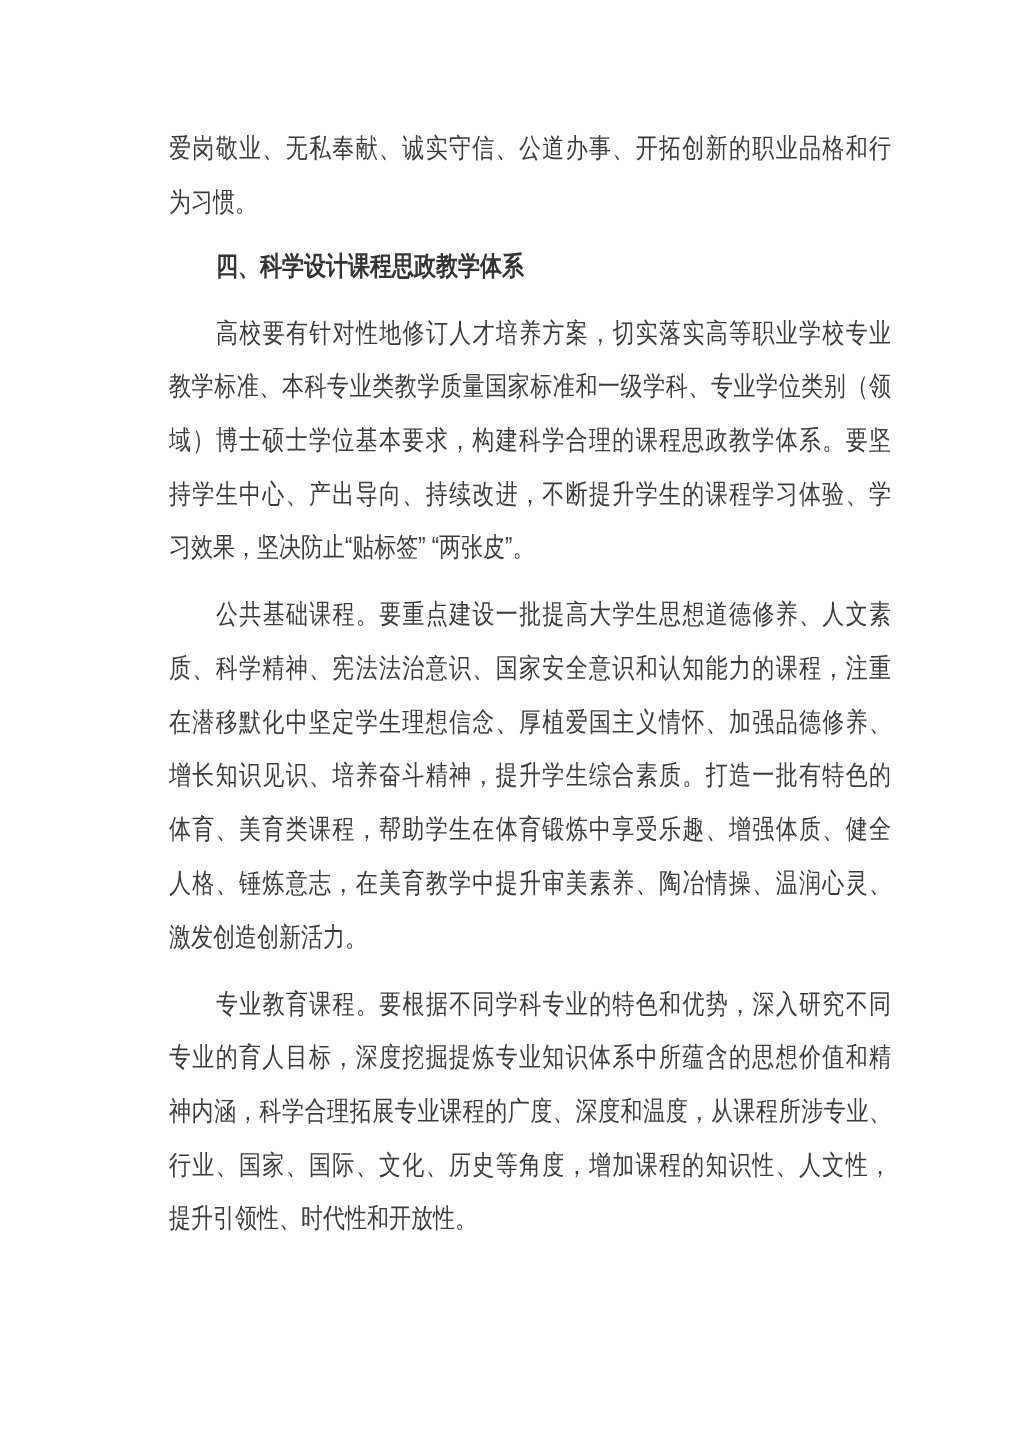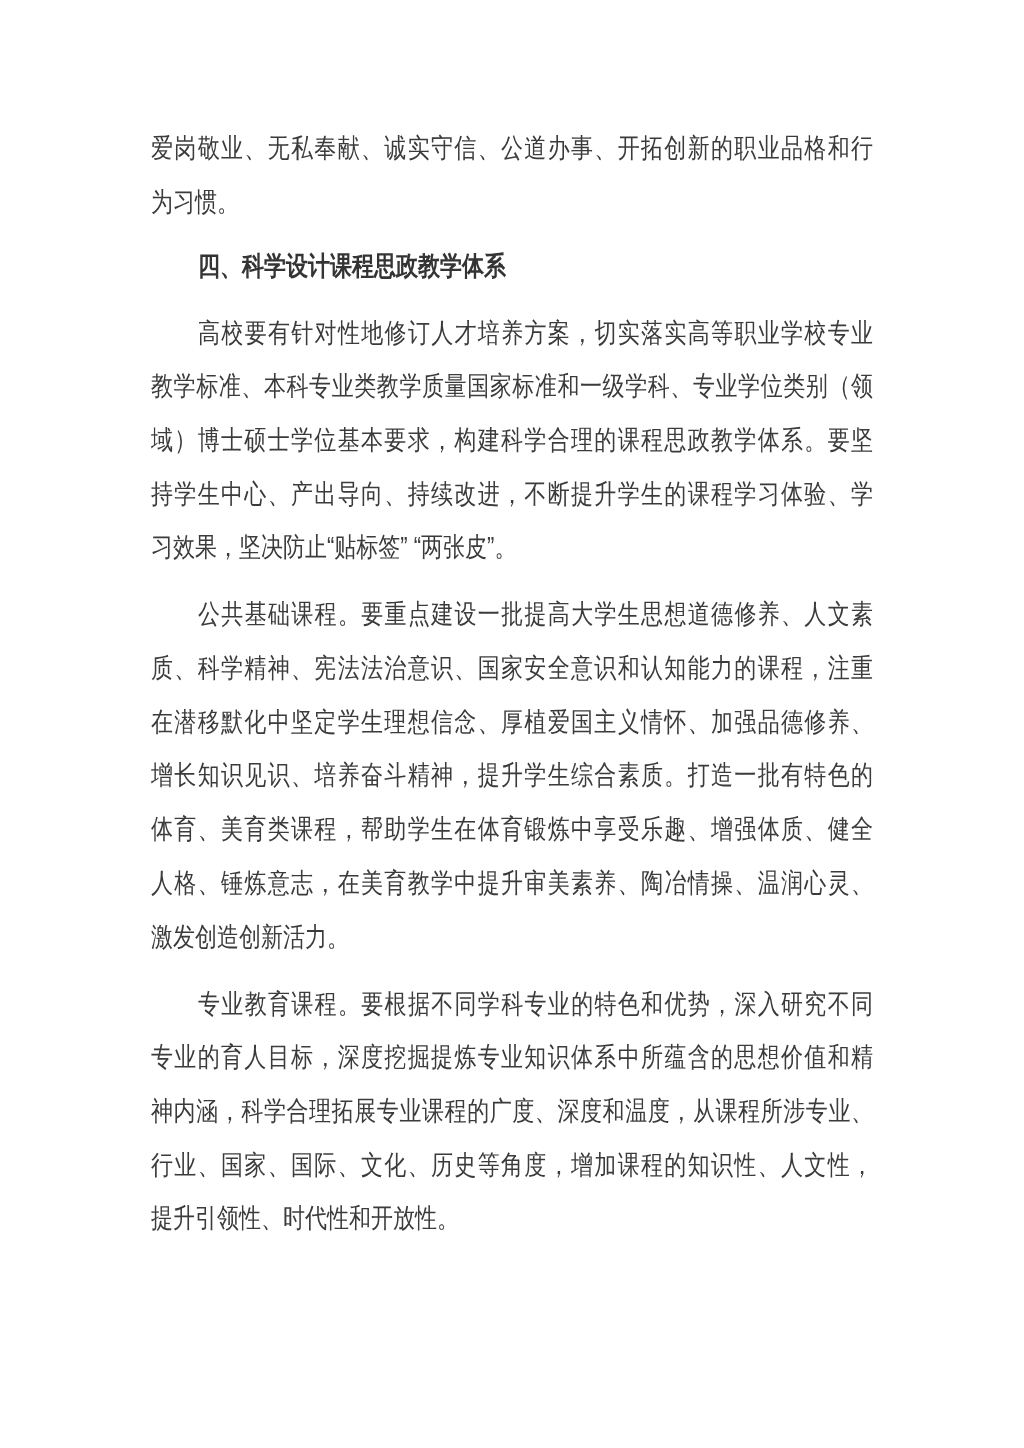--- a/index.html
+++ b/index.html
@@ -10,21 +10,21 @@
   body {
     width: 1024px;
     height: 1448px;
     overflow: hidden;
     font-family: "Liberation Sans", "DejaVu Sans", sans-serif;
     color: #3b3b3b;
   }
   .page {
     position: absolute;
     top: 0;
-    left: 151px;
+    left: 169px;
     width: 722px;
     height: 1448px;
   }
   
   .doc {
     transform: scaleY(1.22);
     transform-origin: 0 0;
     padding-top: 100px;
   }
   .para { margin: 11px 0 0 0; }

